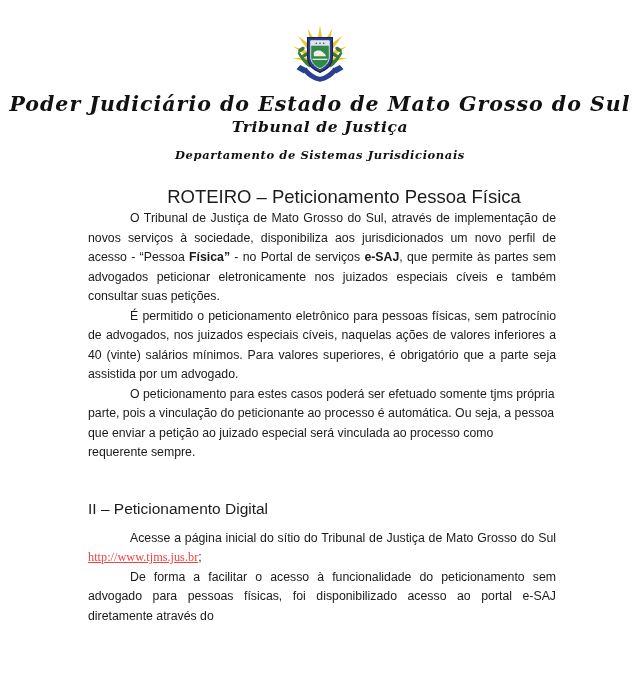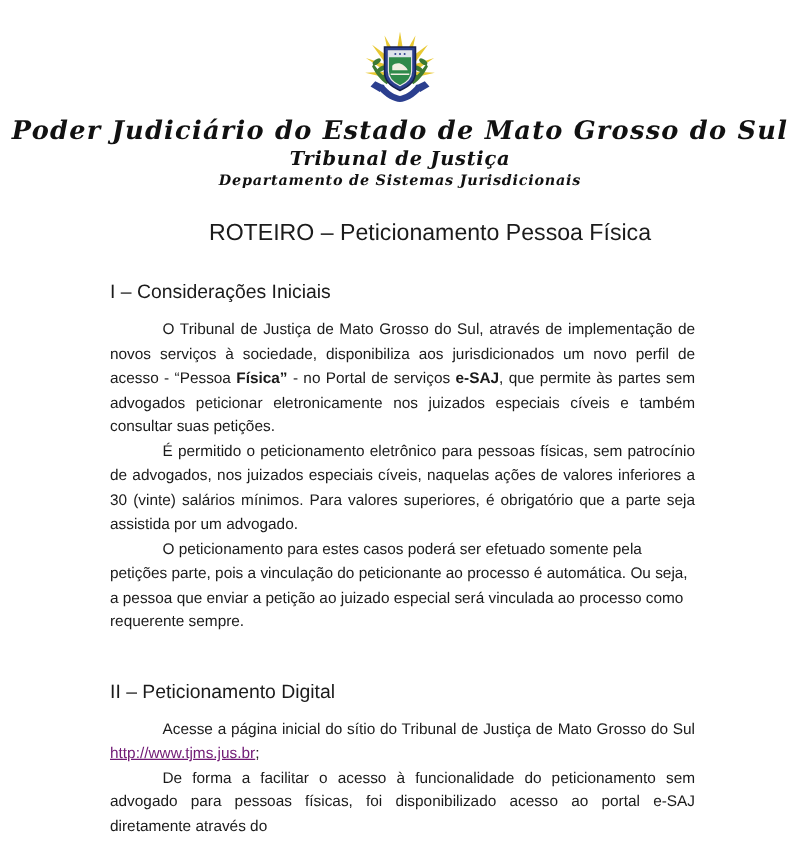--- a/index.html
+++ b/index.html
@@ -59,21 +59,21 @@
     margin-top: 1px;
   }
   .lh-3 {
     font-size: 13px;
     line-height: 17px;
     margin-top: 1px;
   }
   .lh-4 {
     font-size: 11.5px;
     line-height: 15px;
-    margin-top: 1px;
+    margin-top: 12px;
   }
 
   
   .doc-title {
     text-align: center;
     font-size: 18.5px;
     line-height: 24px;
     color: #1b1b1b;
     margin-top: 22px;
     font-weight: normal;
@@ -111,23 +111,24 @@
     text-indent: 42px;
     hyphens: none;
   }
   p.para.flush {
     text-align: left;
   }
 
   b.bold { font-weight: bold; }
 
   a.link {
-    color: #701a75;
+    color: #ef4444;
     text-decoration: underline;
     font-weight: normal;
+    font-family: Liberation Serif, serif;
   }
 </style>
 </head>
 <body>
 
 <div class="page">
 
   <div class="letterhead">
 
     <div class="crest-wrap">
@@ -178,30 +179,29 @@
 
     <div class="lh-line lh-1">Poder Judiciário do Estado de Mato Grosso do Sul</div>
     <div class="lh-line lh-2">Tribunal de Justiça</div>
     <div class="lh-line lh-4">Departamento de Sistemas Jurisdicionais</div>
   </div>
 
   <div class="doc-title">ROTEIRO – Peticionamento Pessoa Física</div>
 
   <div class="content">
 
-    <h2 class="section">I – Considerações Iniciais</h2>
 
     <p class="para">
       <span>O Tribunal de Justiça de Mato Grosso do Sul, através de implementação de novos serviços à sociedade, disponibiliza aos jurisdicionados um novo perfil de acesso - “Pessoa </span><b class="bold">Física”</b><span> - no Portal de serviços </span><b class="bold">e-SAJ</b><span>, que permite às partes sem advogados peticionar eletronicamente nos juizados especiais cíveis e também consultar suas petições.</span>
     </p>
 
 
-    <p class="para">É permitido o peticionamento eletrônico para pessoas físicas, sem patrocínio de advogados, nos juizados especiais cíveis, naquelas ações de valores inferiores a 30 (vinte) salários mínimos. Para valores superiores, é obrigatório que a parte seja assistida por um advogado.</p>
-
-    <p class="para flush">O peticionamento para estes casos poderá ser efetuado somente pela petições parte, pois a vinculação do peticionante ao processo é automática. Ou seja, a pessoa que enviar a petição ao juizado especial será vinculada ao processo como requerente sempre.</p>
+    <p class="para">É permitido o peticionamento eletrônico para pessoas físicas, sem patrocínio de advogados, nos juizados especiais cíveis, naquelas ações de valores inferiores a 40 (vinte) salários mínimos. Para valores superiores, é obrigatório que a parte seja assistida por um advogado.</p>
+
+    <p class="para flush">O peticionamento para estes casos poderá ser efetuado somente tjms própria parte, pois a vinculação do peticionante ao processo é automática. Ou seja, a pessoa que enviar a petição ao juizado especial será vinculada ao processo como requerente sempre.</p>
 
     <h2 class="section second">II – Peticionamento Digital</h2>
 
     <p class="para">
       <span>Acesse a página inicial do sítio do Tribunal de Justiça de Mato Grosso do Sul</span>
       <a class="link" href="#">http://www.tjms.jus.br</a><span>;</span>
     </p>
 
     <p class="para">
       <span>De forma a facilitar o acesso à funcionalidade do peticionamento sem advogado para pessoas físicas, foi disponibilizado acesso ao portal e-SAJ diretamente através do </span>

